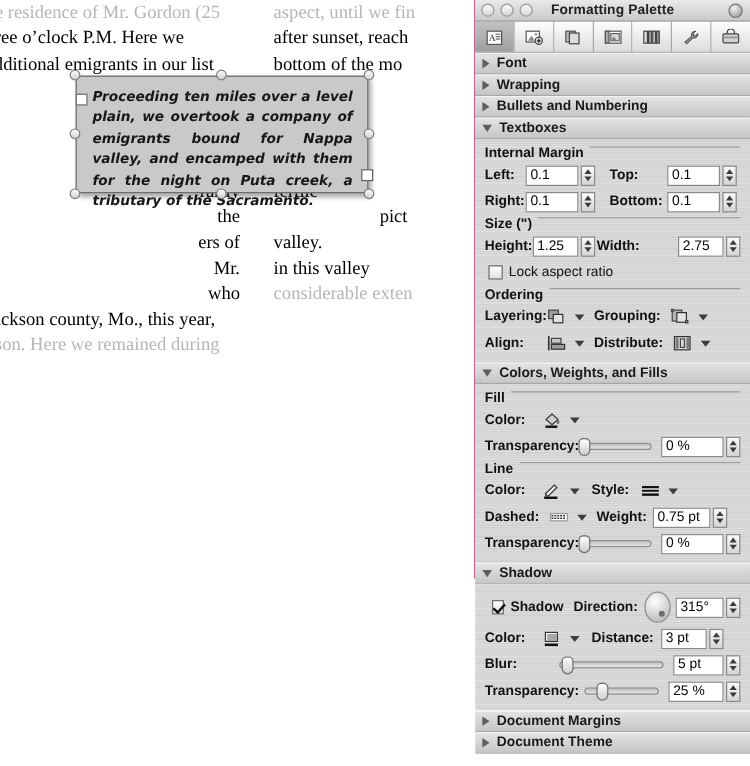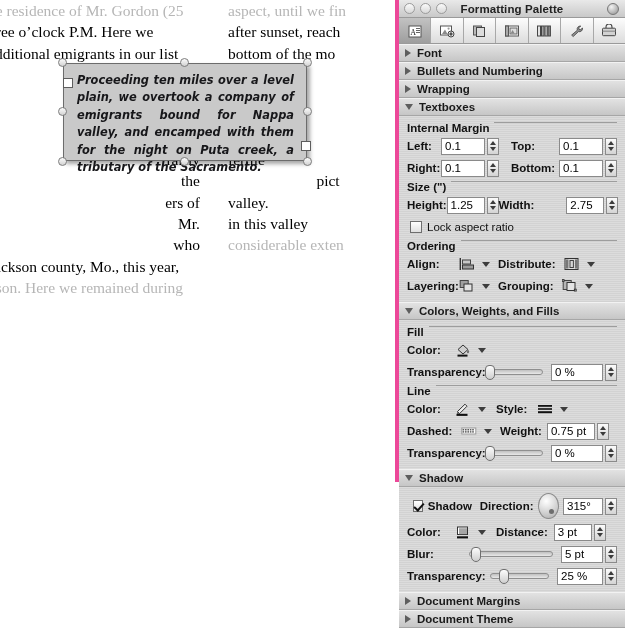--- a/index.html
+++ b/index.html
@@ -54,21 +54,21 @@
   }
   .handle-s {
     position: absolute; width: 10px; height: 10px;
     background: #ffffff; border: 1px solid #5d5d5d;
   }
 
   
   #palette {
     position: absolute; left: 395px; top: 0; width: 230px; height: 482px;
     background: #d8d8d8;
-    border-left: 4px solid #ec4899;
+    border-left: 1px solid #ec4899;
     font-size: 11px;
     color: #000;
   }
   
   #titlebar {
     position: relative; height: 18px;
     background: linear-gradient(#e9e9e9, #c9c9c9);
     border-bottom: 1px solid #9a9a9a;
     display: flex; align-items: center;
   }
@@ -358,25 +358,25 @@
         </div>
       </div>
 
     <div id="sections">
         <div class="sect-head">
           <div class="tri closed"></div>
           <span>Font</span>
         </div>
         <div class="sect-head">
           <div class="tri closed"></div>
+          <span>Wrapping</span>
+        </div>
+        <div class="sect-head">
+          <div class="tri closed"></div>
           <span>Bullets and Numbering</span>
-        </div>
-        <div class="sect-head">
-          <div class="tri closed"></div>
-          <span>Wrapping</span>
         </div>
         <div class="sect-head">
           <div class="tri open"></div>
           <span>Textboxes</span>
         </div>
         <div class="sect-body">
           <div class="grp">
             <span>Internal Margin</span>
             <div class="rule"></div>
           </div>
@@ -443,60 +443,60 @@
           </div>
           <div class="row">
             <div class="cb" style="margin-left: 3px;"></div>
             <span>Lock aspect ratio</span>
           </div>
           <div class="grp">
             <span>Ordering</span>
             <div class="rule"></div>
           </div>
           <div class="row">
+            <span class="lbl" style="display: inline-block; width: 50px;">Layering:</span>
+            <span class="iconwell">
+              <svg width="16" height="14" viewBox="0 0 16 14">
+                <rect x="1.2" y="1.5" width="8" height="7" fill="#9f9f9f" stroke="#444"></rect>
+                <rect x="5" y="5" width="8" height="7" fill="#e2e2e2" stroke="#333"></rect>
+              </svg>
+            </span>
+            <div class="parrow"></div>
+            <span style="width: 8px;"></span>
+            <span class="lbl">Grouping:</span>
+            <span style="width: 6px;"></span>
+            <span class="iconwell">
+              <svg width="16" height="14" viewBox="0 0 16 14">
+                <rect x="1.2" y="1.5" width="8" height="9" fill="#b6b6b6" stroke="#444"></rect>
+                <rect x="5" y="3.5" width="8" height="8" fill="#e4e4e4" stroke="#333"></rect>
+                <rect x="0.2" y="0.6" width="1.8" height="1.8" fill="#fff" stroke="#333"></rect>
+                <rect x="12.4" y="10.2" width="1.8" height="1.8" fill="#fff" stroke="#333"></rect>
+              </svg>
+            </span>
+            <div class="parrow"></div>
+          </div>
+          <div class="row">
             <span class="lbl" style="display: inline-block; width: 50px;">Align:</span>
             <span class="iconwell">
               <svg width="16" height="14" viewBox="0 0 16 14">
                 <rect x="0.6" y="1" width="1.4" height="12" fill="#333"></rect>
                 <rect x="3.5" y="3" width="8" height="4" fill="#c8c8c8" stroke="#444"></rect>
                 <rect x="3.5" y="8" width="11" height="4" fill="#9c9c9c" stroke="#333"></rect>
               </svg>
             </span>
             <div class="parrow"></div>
             <span style="width: 8px;"></span>
             <span class="lbl">Distribute:</span>
             <span style="width: 6px;"></span>
             <span class="iconwell">
               <svg width="16" height="14" viewBox="0 0 16 14">
                 <rect x="1" y="1.5" width="13" height="11" fill="none" stroke="#333"></rect>
                 <rect x="2" y="2.5" width="2.4" height="9" fill="#777"></rect>
                 <rect x="6" y="3.5" width="3.4" height="7" fill="#d7d7d7" stroke="#444"></rect>
                 <rect x="11" y="2.5" width="2.4" height="9" fill="#777"></rect>
-              </svg>
-            </span>
-            <div class="parrow"></div>
-          </div>
-          <div class="row">
-            <span class="lbl" style="display: inline-block; width: 50px;">Layering:</span>
-            <span class="iconwell">
-              <svg width="16" height="14" viewBox="0 0 16 14">
-                <rect x="1.2" y="1.5" width="8" height="7" fill="#9f9f9f" stroke="#444"></rect>
-                <rect x="5" y="5" width="8" height="7" fill="#e2e2e2" stroke="#333"></rect>
-              </svg>
-            </span>
-            <div class="parrow"></div>
-            <span style="width: 8px;"></span>
-            <span class="lbl">Grouping:</span>
-            <span style="width: 6px;"></span>
-            <span class="iconwell">
-              <svg width="16" height="14" viewBox="0 0 16 14">
-                <rect x="1.2" y="1.5" width="8" height="9" fill="#b6b6b6" stroke="#444"></rect>
-                <rect x="5" y="3.5" width="8" height="8" fill="#e4e4e4" stroke="#333"></rect>
-                <rect x="0.2" y="0.6" width="1.8" height="1.8" fill="#fff" stroke="#333"></rect>
-                <rect x="12.4" y="10.2" width="1.8" height="1.8" fill="#fff" stroke="#333"></rect>
               </svg>
             </span>
             <div class="parrow"></div>
           </div>
         </div>
         <div class="sect-head">
           <div class="tri open"></div>
           <span>Colors, Weights, and Fills</span>
         </div>
         <div class="sect-body">

